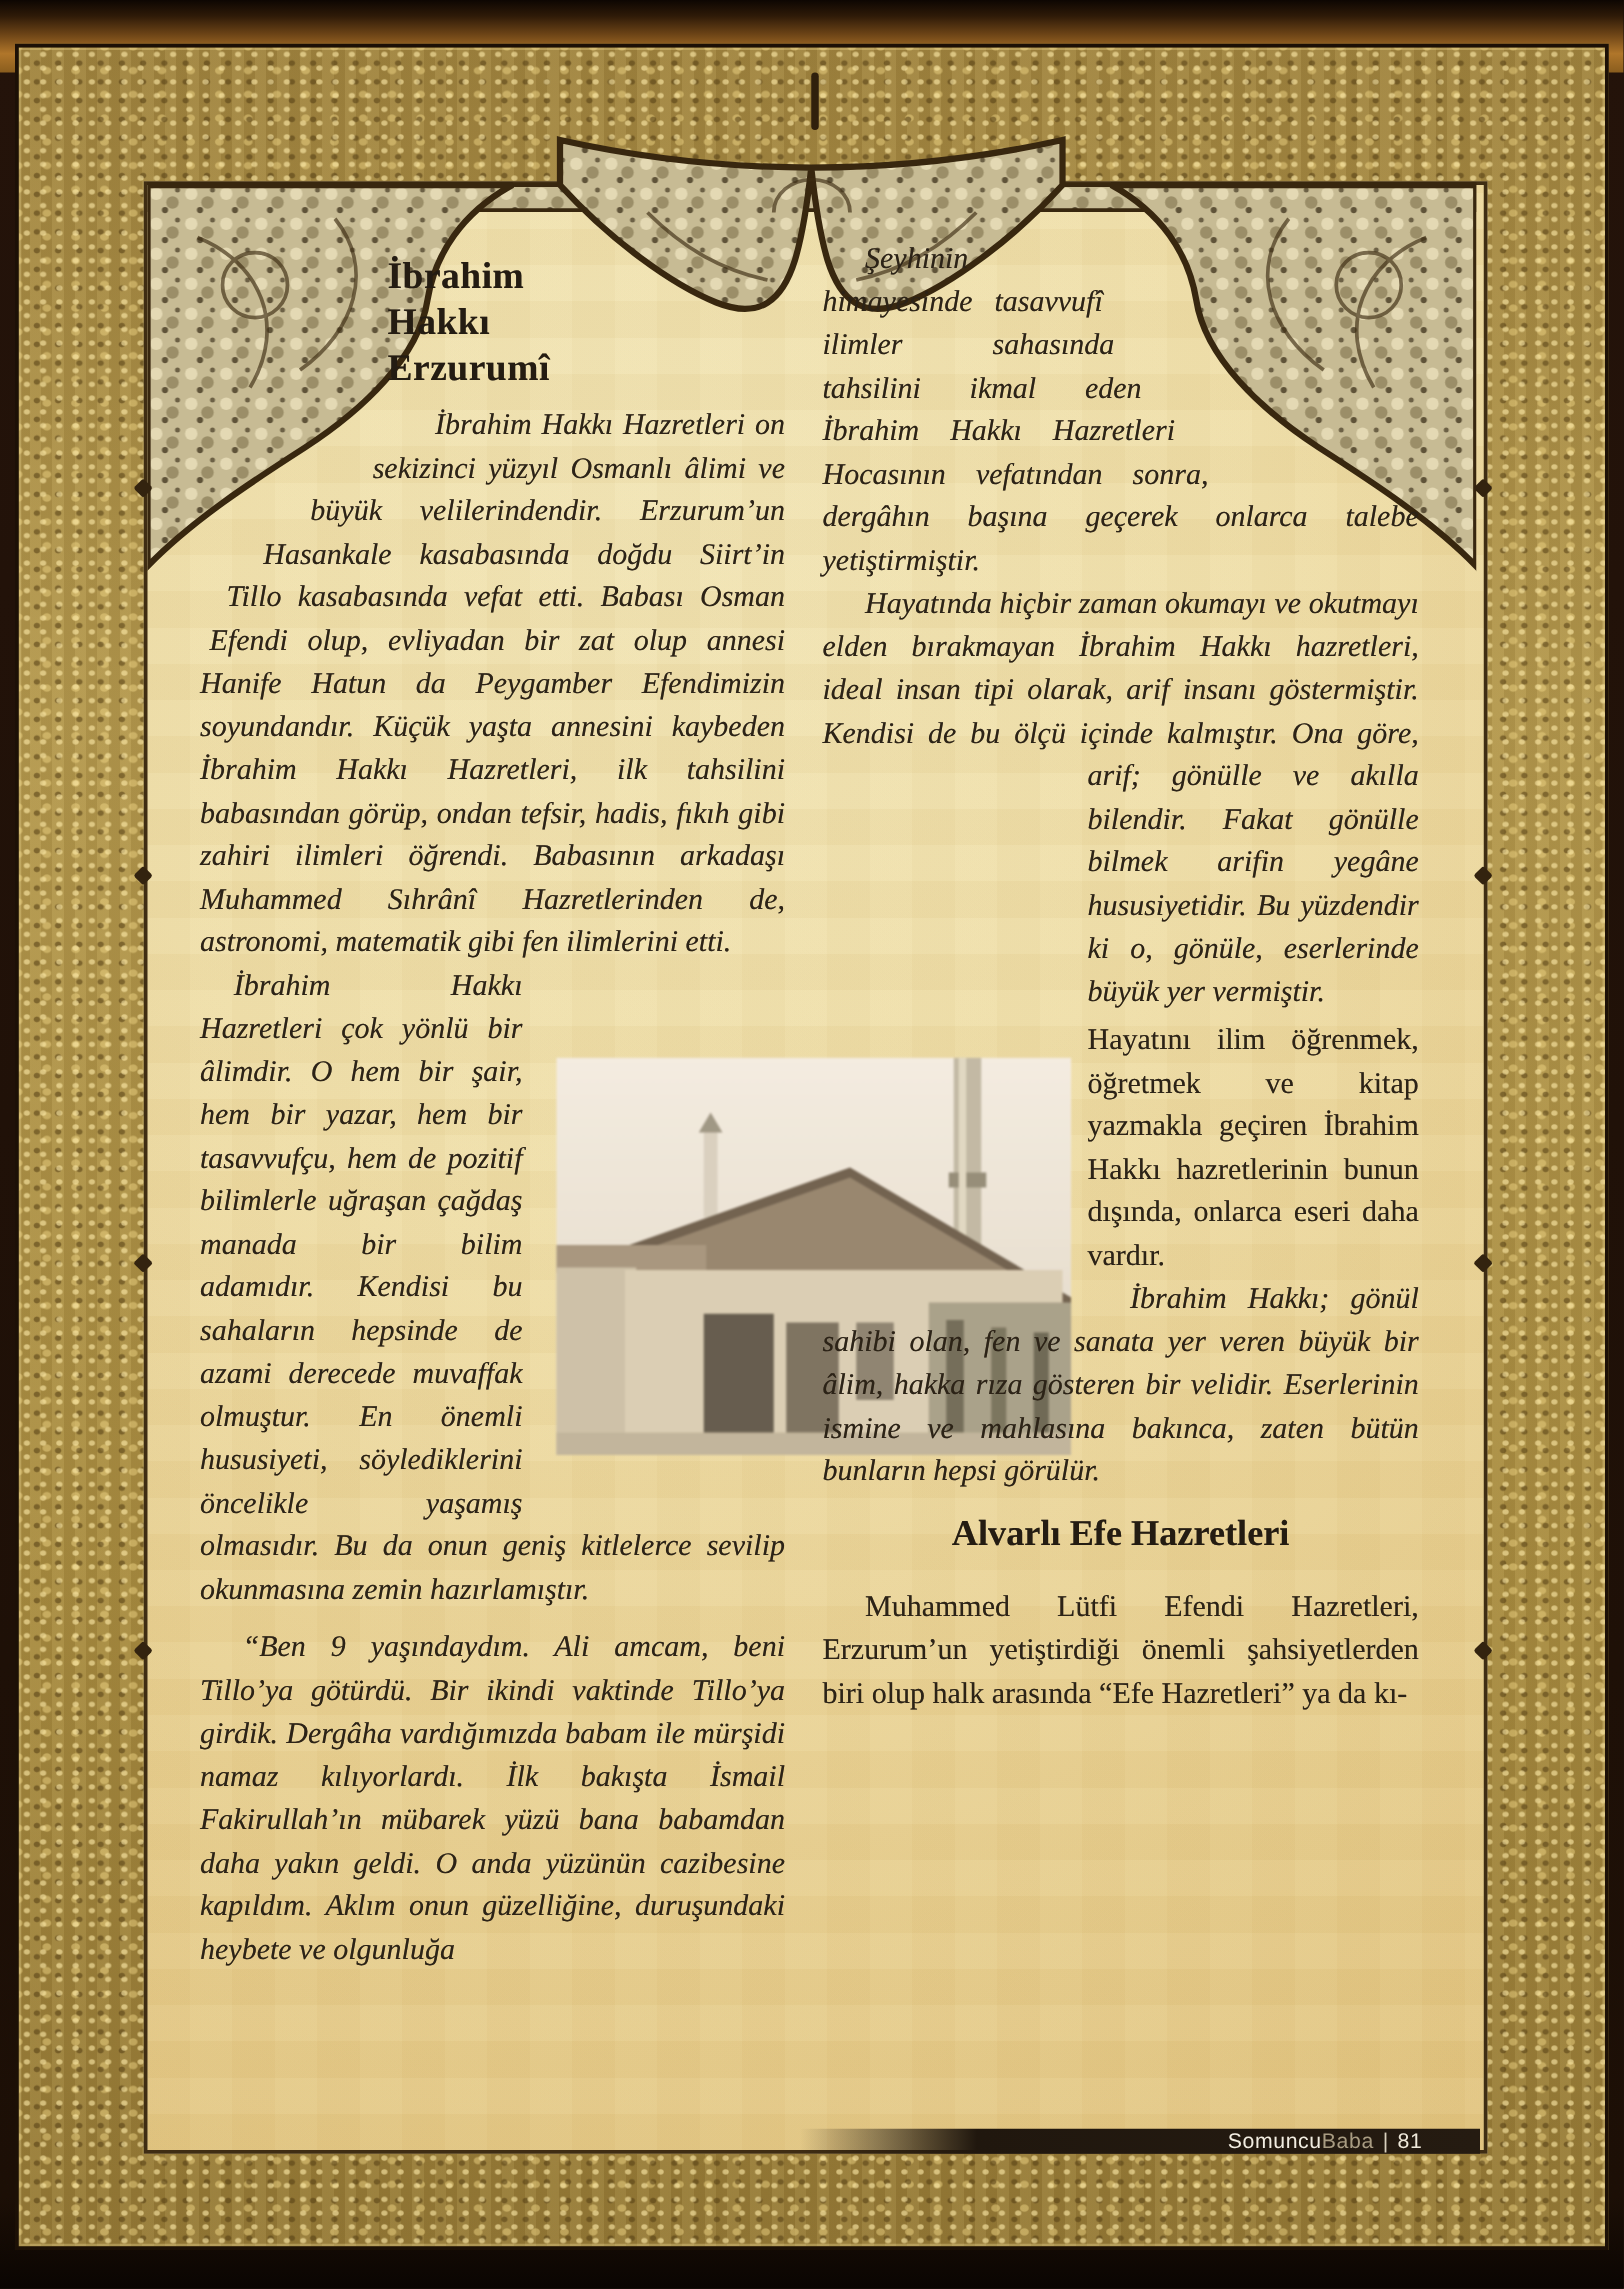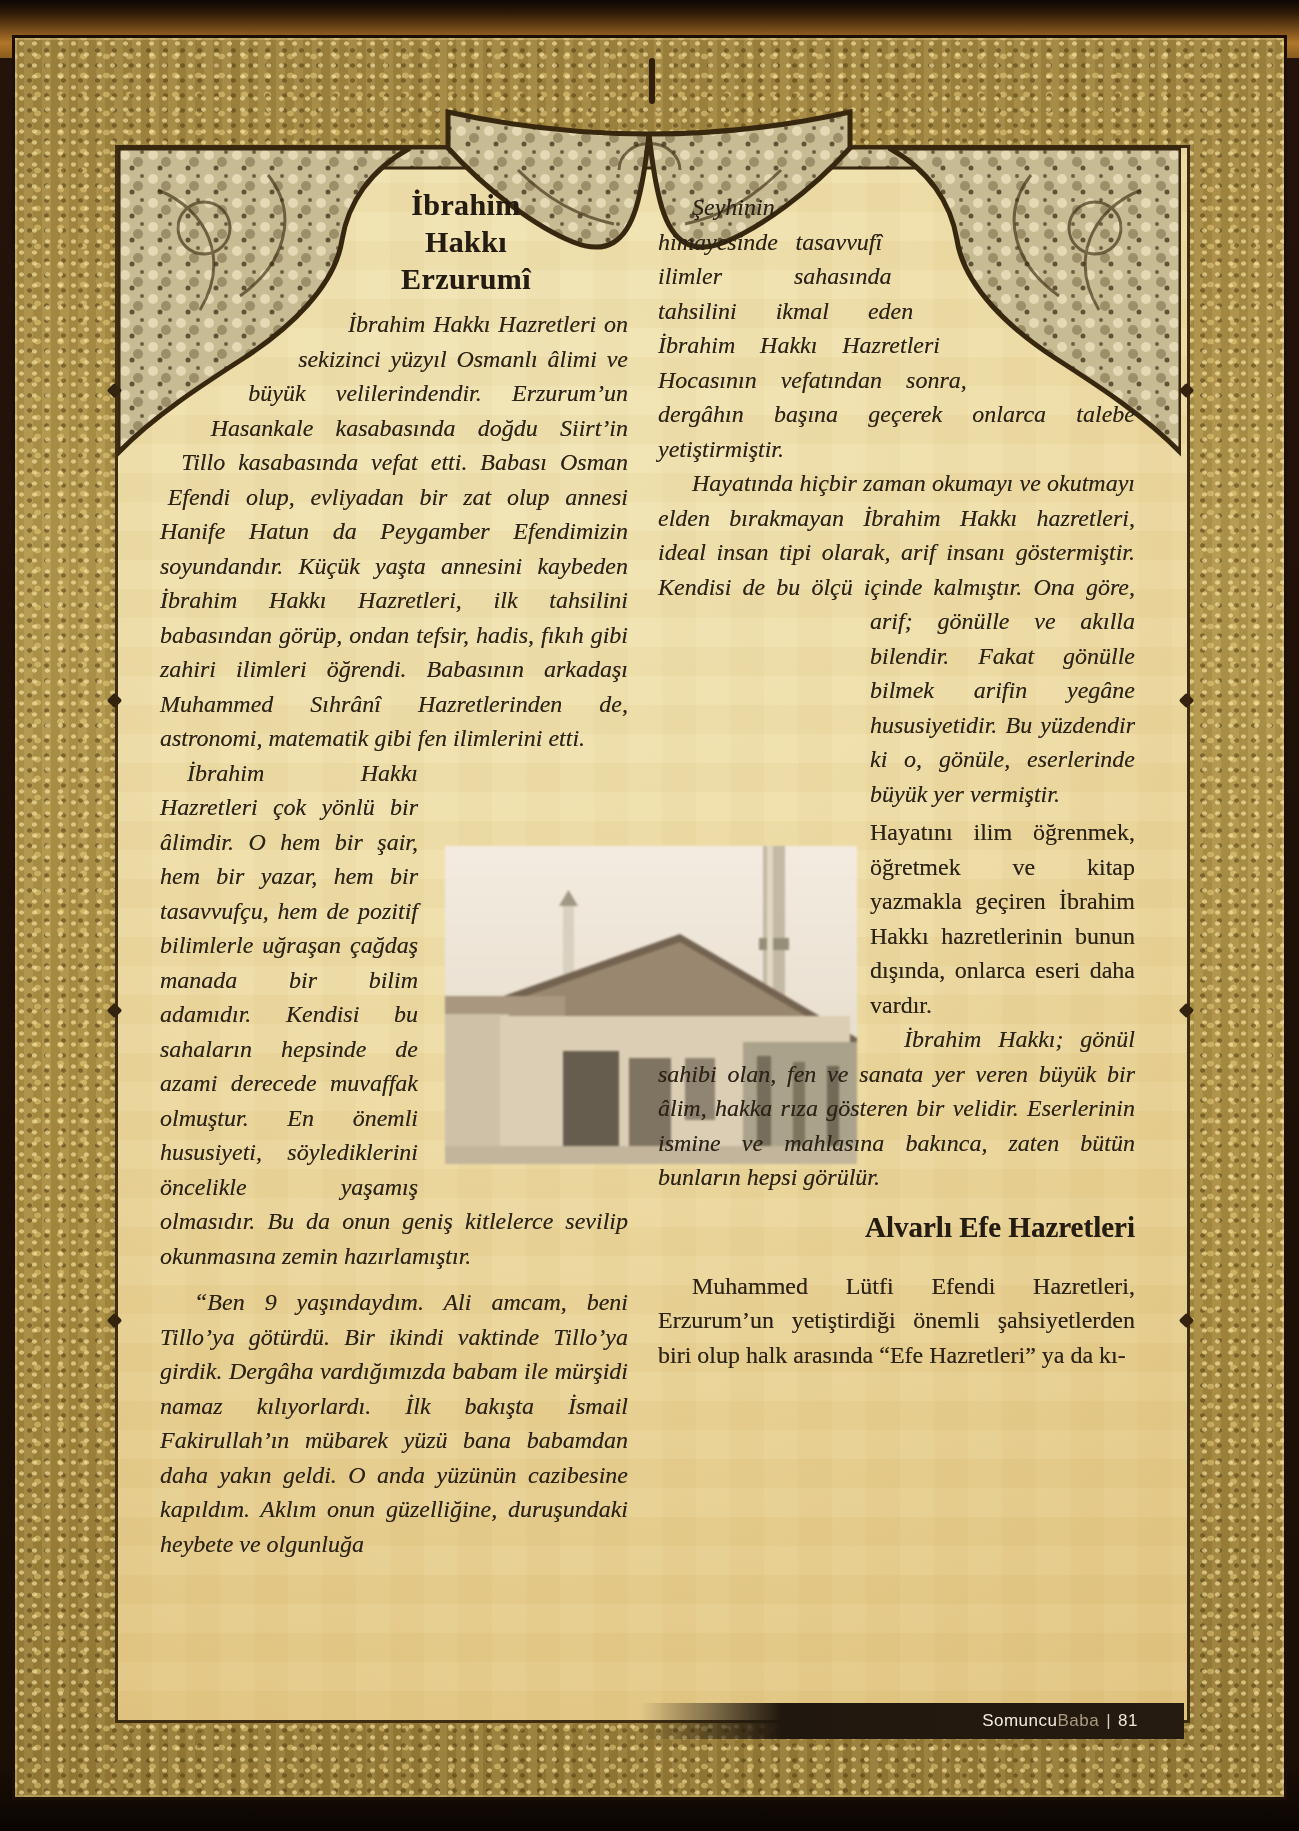--- a/index.html
+++ b/index.html
@@ -48,39 +48,39 @@
   .photo{
     position:absolute;left:445px;top:846px;width:412px;height:318px;
     filter:blur(1px) saturate(.85) sepia(.12);
     overflow:hidden;
   }
   
   .col{position:absolute;color:#2c2317;font-size:24px;line-height:34.5px;text-align:justify;
        text-shadow:0 0 .5px rgba(45,35,22,.55);}
   .col-left{left:160px;top:186px;width:468px;}
   .col-right{left:658px;top:190px;width:477px;}
-  .doc-title{margin:0 0 0 150px;width:312px;text-align:center;font-weight:bold;
+  .doc-title{margin:16px 0 0 150px;width:312px;font-weight:bold;
              font-size:30px;line-height:37px;color:#241c12;letter-spacing:.4px;}
   .col p{margin:0;}
   .mt{margin-top:22px;font-style:italic;}
   .indent{text-indent:34px;}
   .indent-sm{text-indent:27px;}
   
   .sp{pointer-events:none;}
   .sp-corner-l{float:left;width:188px;height:192px;
     shape-outside:polygon(0 0,100% 0,38% 42%,12% 70%,0 100%);}
   .sp-corner-r{float:right;width:262px;height:207px;
     shape-outside:polygon(0 0,100% 0,100% 100%,46% 100%,8% 38%);}
   .sp-photo-l{float:right;width:210px;height:448px;}
   .sp-photo-r{float:left;width:212px;height:560px;shape-outside:inset(172px 0 0 0);}
-  .section-heading{margin-top:14px;text-align:right;font-weight:bold;font-size:29px;
+  .section-heading{margin-top:14px;text-align:center;font-weight:bold;font-size:29px;
                    line-height:36px;color:#241c12;}
   
   .footer-bar{
-    position:absolute;left:640px;top:1703px;width:544px;height:36px;
+    position:absolute;left:640px;top:1703px;width:544px;height:20px;
     background:linear-gradient(90deg, rgba(26,18,10,0) 0%, #20170e 26%, #251b11 100%);
     display:flex;align-items:center;justify-content:flex-end;
     font-family:"Liberation Sans","DejaVu Sans",sans-serif;font-size:17px;
     padding-right:0;box-sizing:border-box;
   }
   .footer-inner{padding-right:46px;letter-spacing:.5px;}
   .brand-a{color:#f2ede1;}
   .brand-b{color:#a99c82;}
   .brand-sep{color:#d8d0bd;margin:0 7px;}
   .brand-pg{color:#efe9da;}

